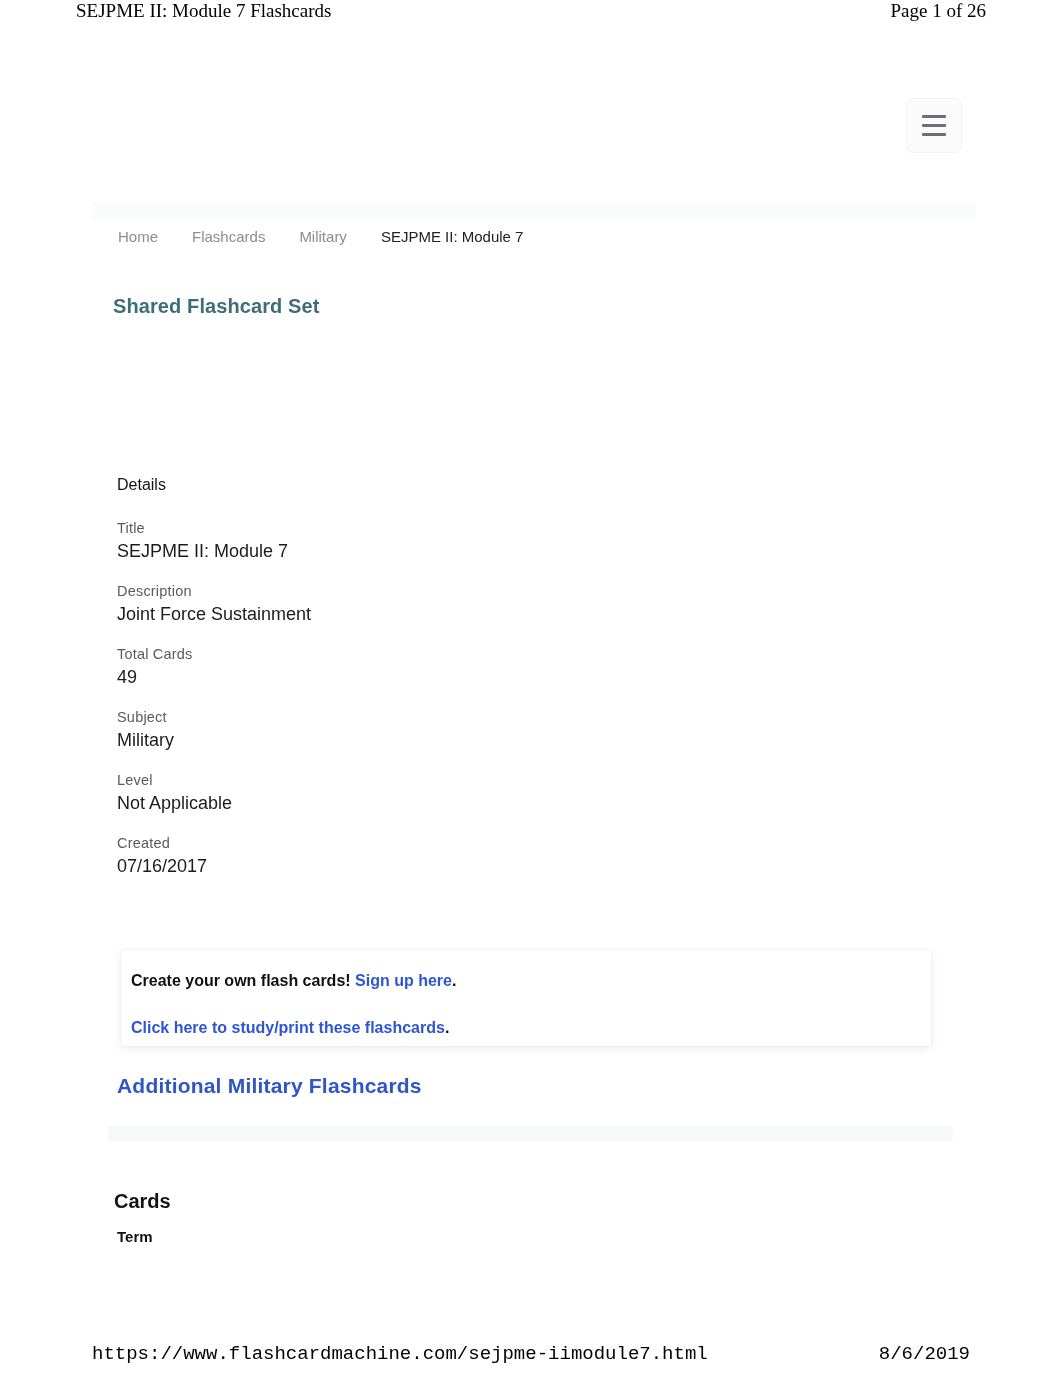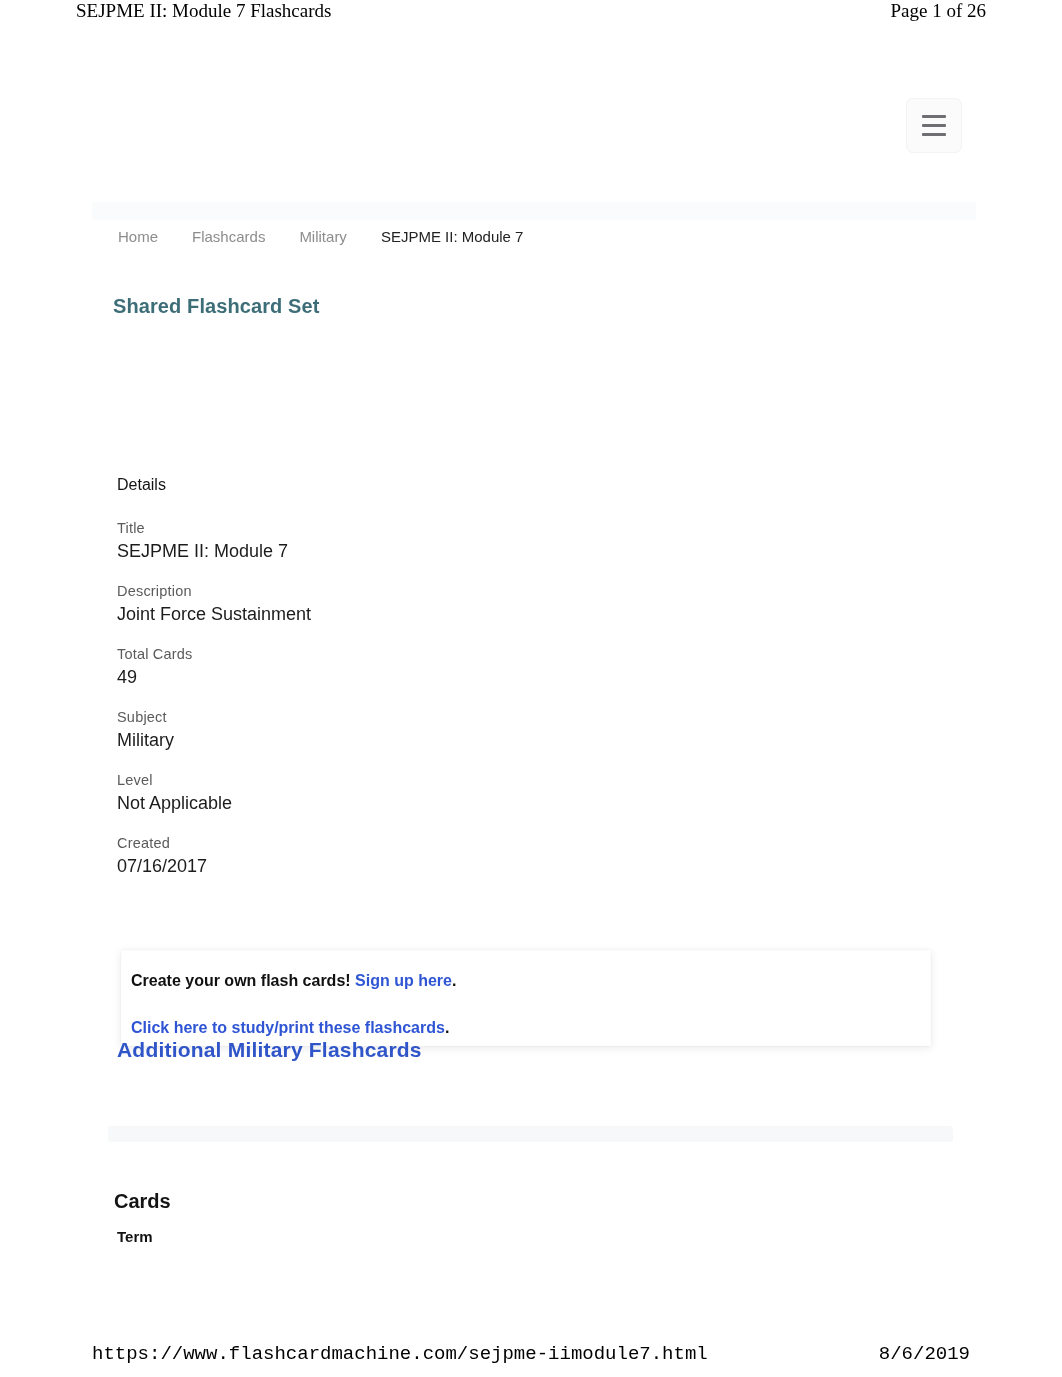--- a/index.html
+++ b/index.html
@@ -184,21 +184,21 @@
   .cta-link {
     color: #2f55d4;
     font-weight: bold;
     text-decoration: none;
   }
   .cta-tail { color: #111111; font-weight: bold; }
 
   
   .additional-link {
     position: absolute;
-    top: 1008px;
+    top: 1044px;
     left: 117px;
     font-size: 21px;
     font-weight: bold;
     color: #2f55c8;
     text-decoration: none;
     letter-spacing: 0.2px;
   }
 
   
   .ad-strip-bottom {

